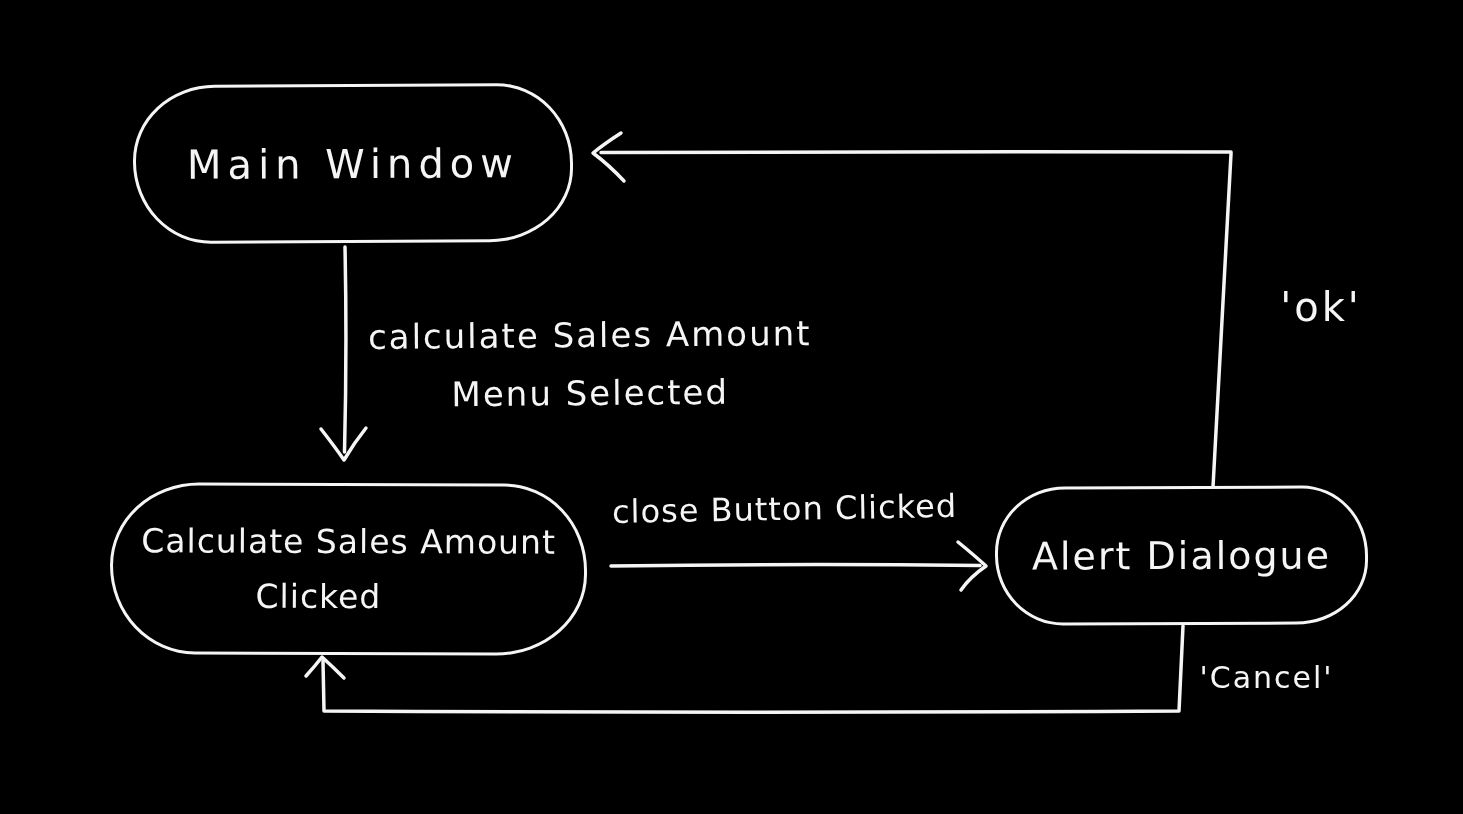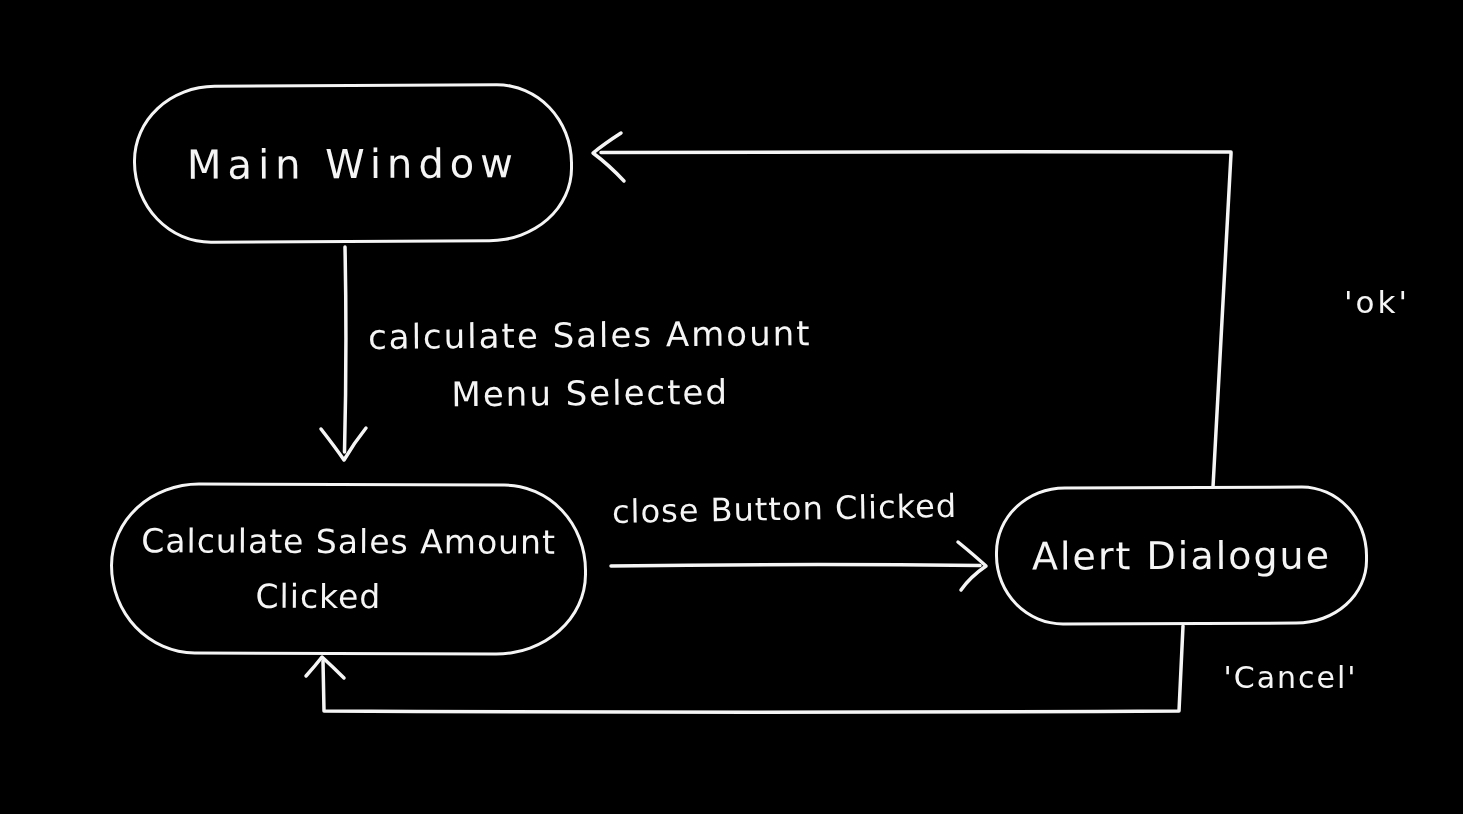--- a/index.html
+++ b/index.html
@@ -55,25 +55,25 @@
     left: 360px; top: 306px; width: 460px;
     font-size: 34px; line-height: 58px; letter-spacing: 2px;
     transform: rotate(-0.5deg);
   }
   .label-close {
     left: 612px; top: 490px; width: 330px;
     font-size: 32px; letter-spacing: 1px;
     transform: rotate(-1deg);
   }
   .label-ok {
-    left: 1312px; top: 284px; width: 130px;
-    font-size: 31px; letter-spacing: 3px;
+    left: 1256px; top: 284px; width: 130px;
+    font-size: 40px; letter-spacing: 3px;
   }
   .label-cancel {
-    left: 1198px; top: 660px; width: 185px;
+    left: 1174px; top: 660px; width: 185px;
     font-size: 30px; letter-spacing: 2px;
   }
 </style>
 </head>
 <body>
 
 <div class="canvas">
 
   <svg class="wires" width="1463" height="814" viewBox="0 0 1463 814" fill="none" stroke="currentColor" stroke-width="3.5" stroke-linecap="round" stroke-linejoin="round">
 

